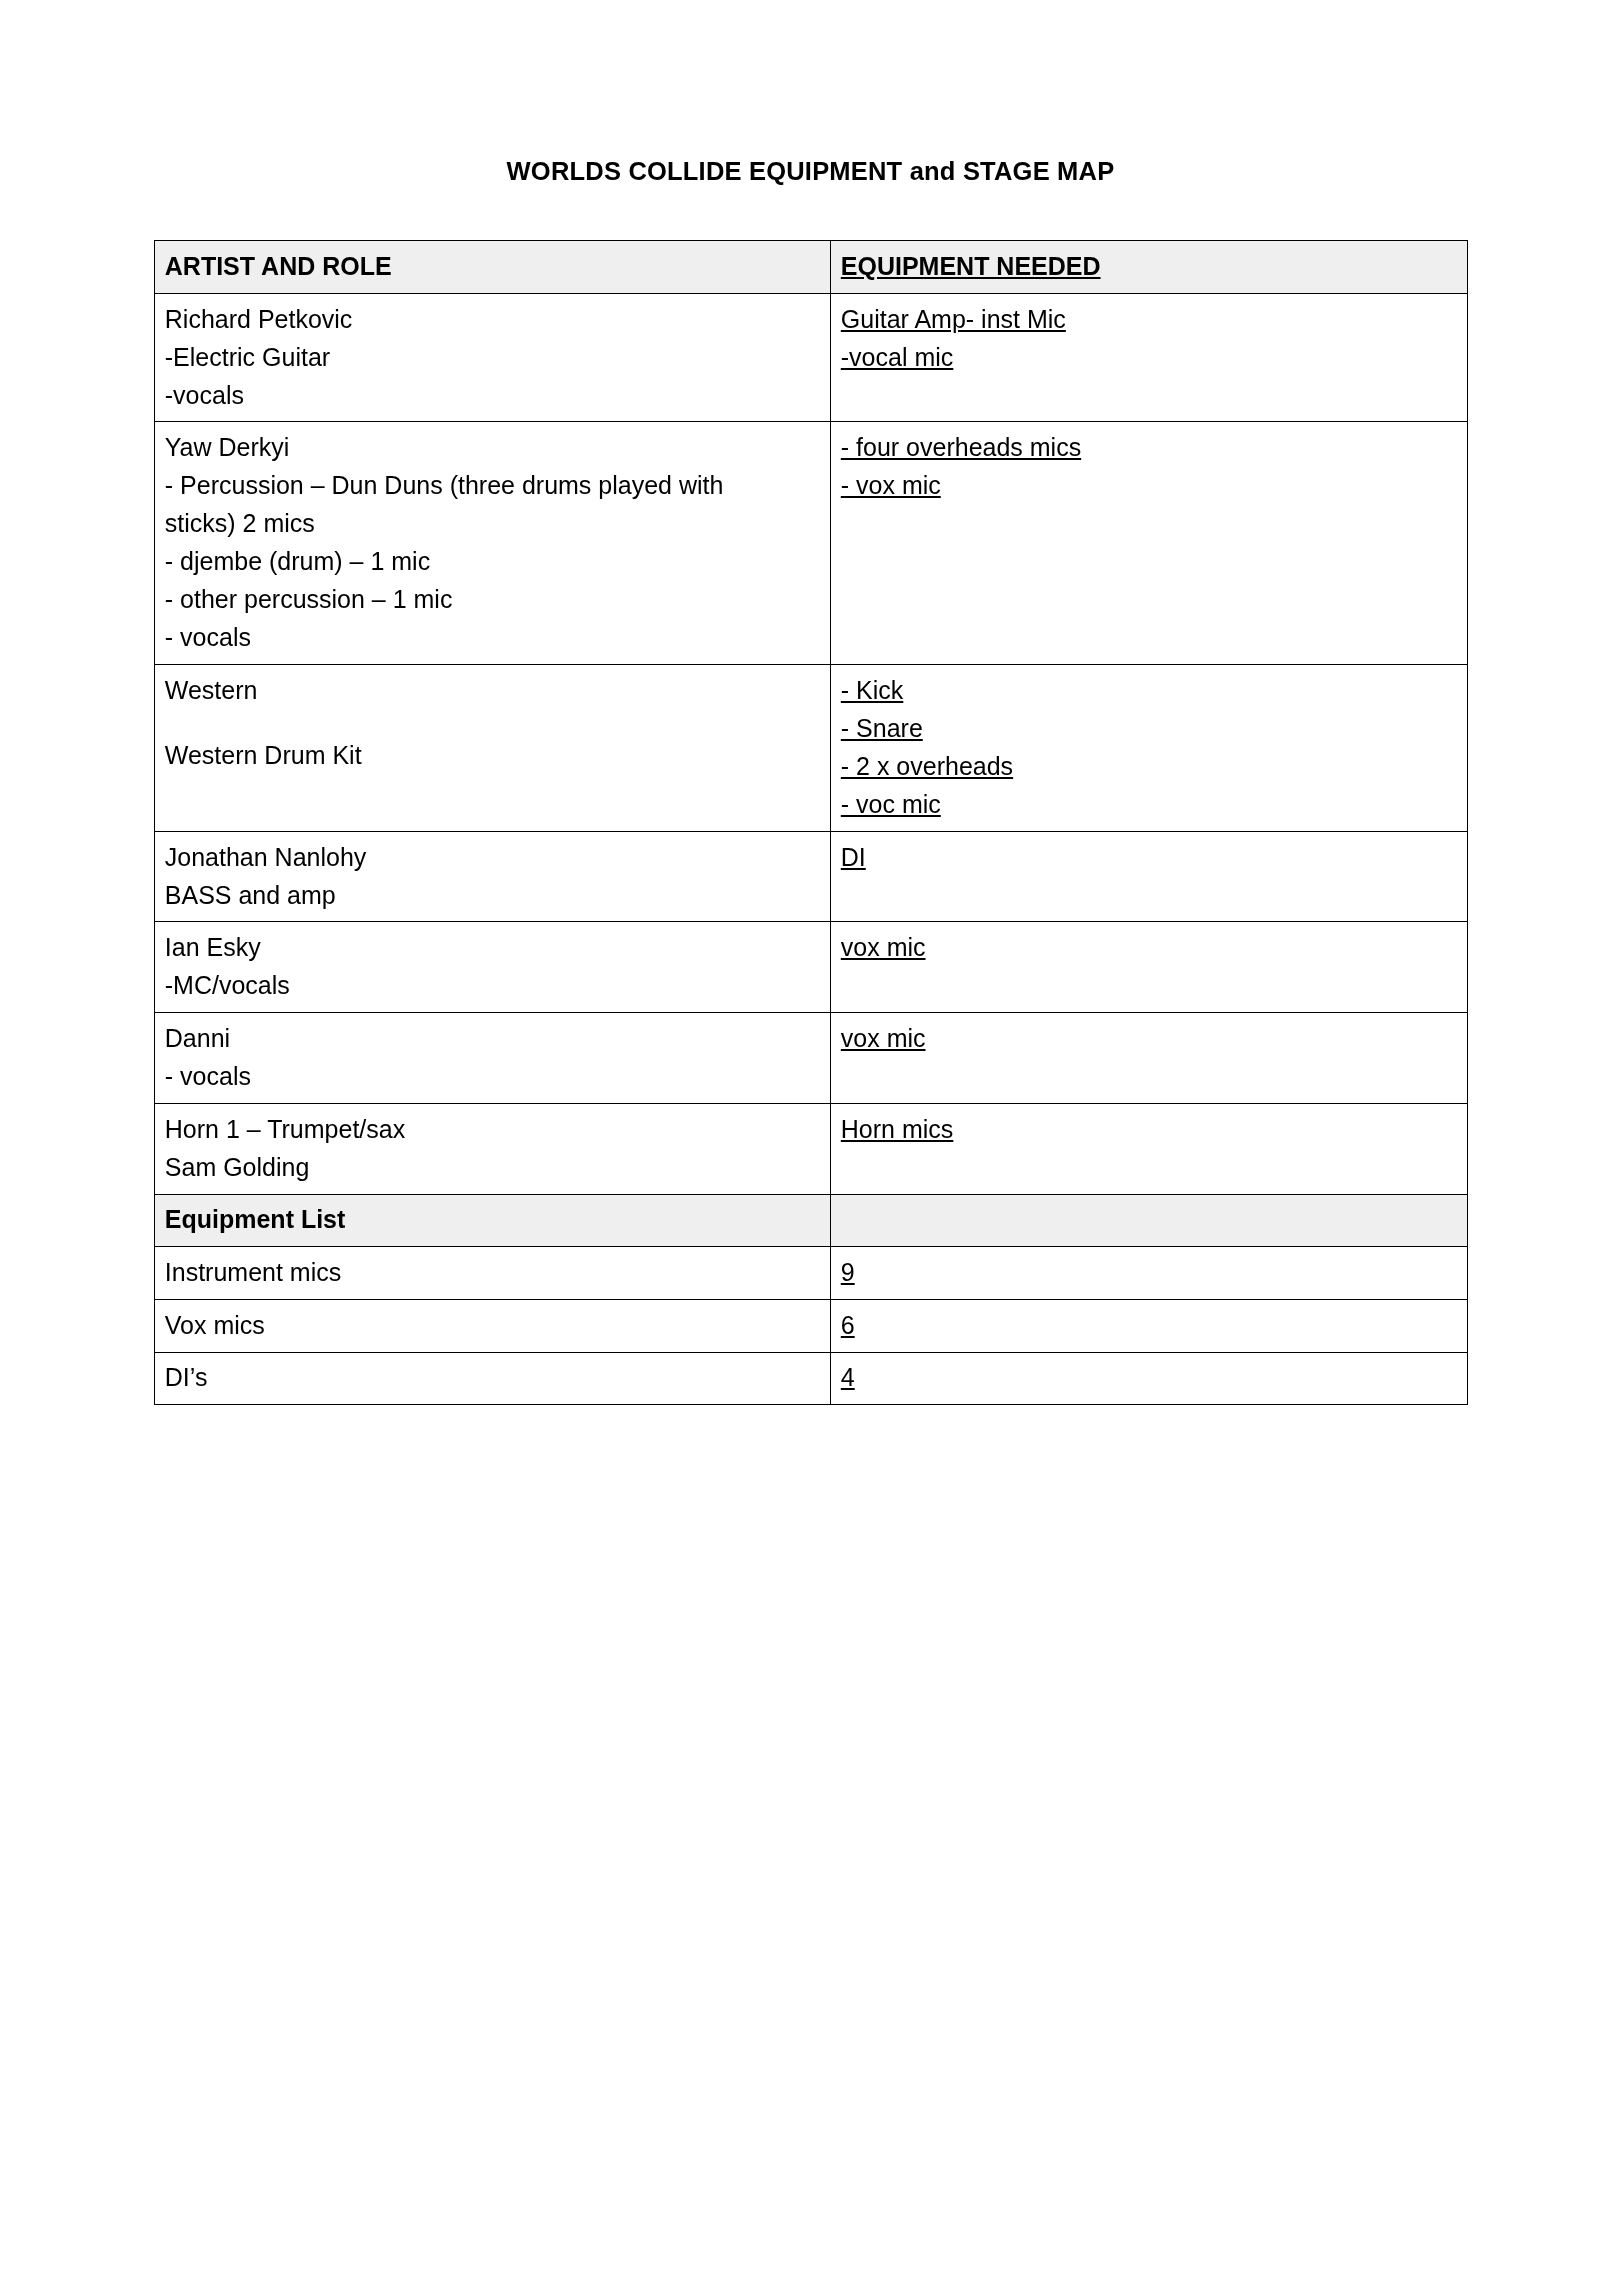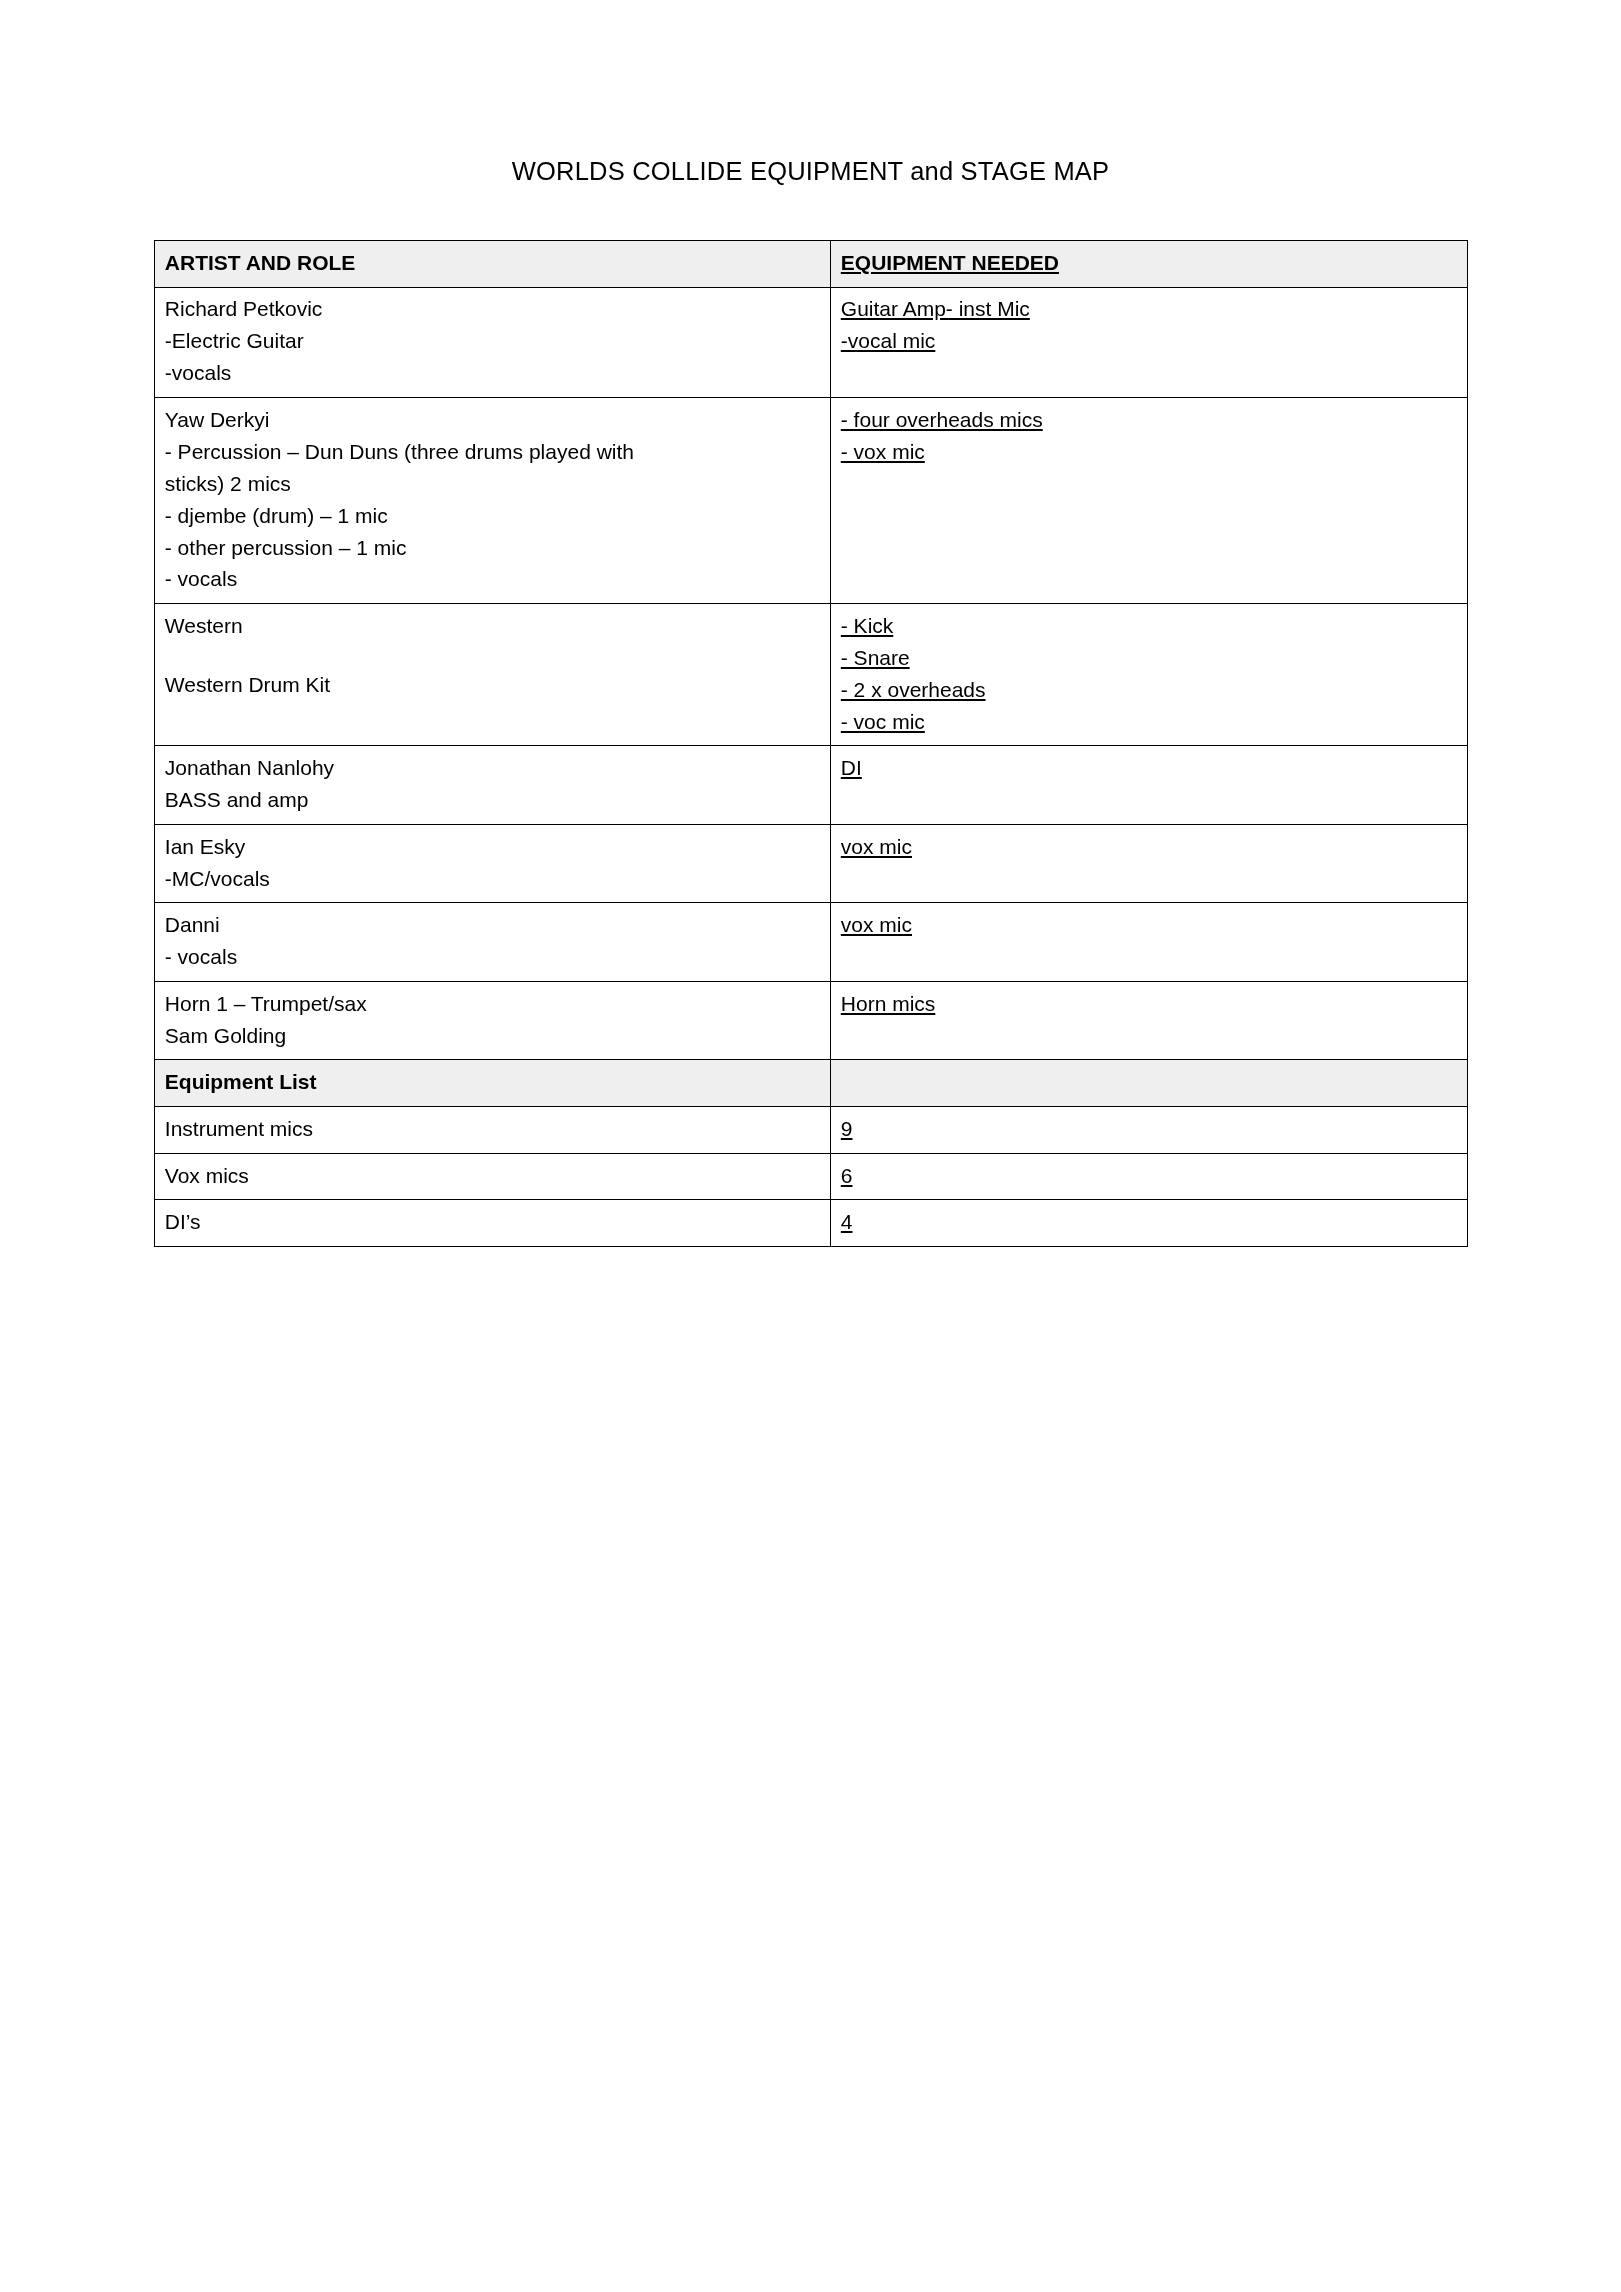--- a/index.html
+++ b/index.html
@@ -16,37 +16,37 @@
   }
   .page {
     position: relative;
     width: 1621px;
     height: 2293px;
     box-sizing: border-box;
     padding: 0;
   }
   .doc-title {
     text-align: center;
-    font-weight: normal;
+    font-weight: bold;
     font-size: 25.5px;
     letter-spacing: 0.2px;
     margin: 0;
     padding-top: 157px;
     padding-bottom: 0;
   }
   .table-wrap {
     margin: 0 auto;
     width: 1313px;
     margin-top: 54px;
   }
   table.equip {
     border-collapse: collapse;
     width: 100%;
     table-layout: fixed;
-    font-size: 21px;
+    font-size: 25px;
     line-height: 1.52;
   }
   table.equip td {
     border: 1.5px solid #000000;
     vertical-align: top;
     padding: 5.9px 9.8px 7.8px 9.8px;
   }
   table.equip td.col1 { width: 676px; }
   table.equip td.col2 { width: 637px; text-decoration: underline; }
   tr.header-row td,

